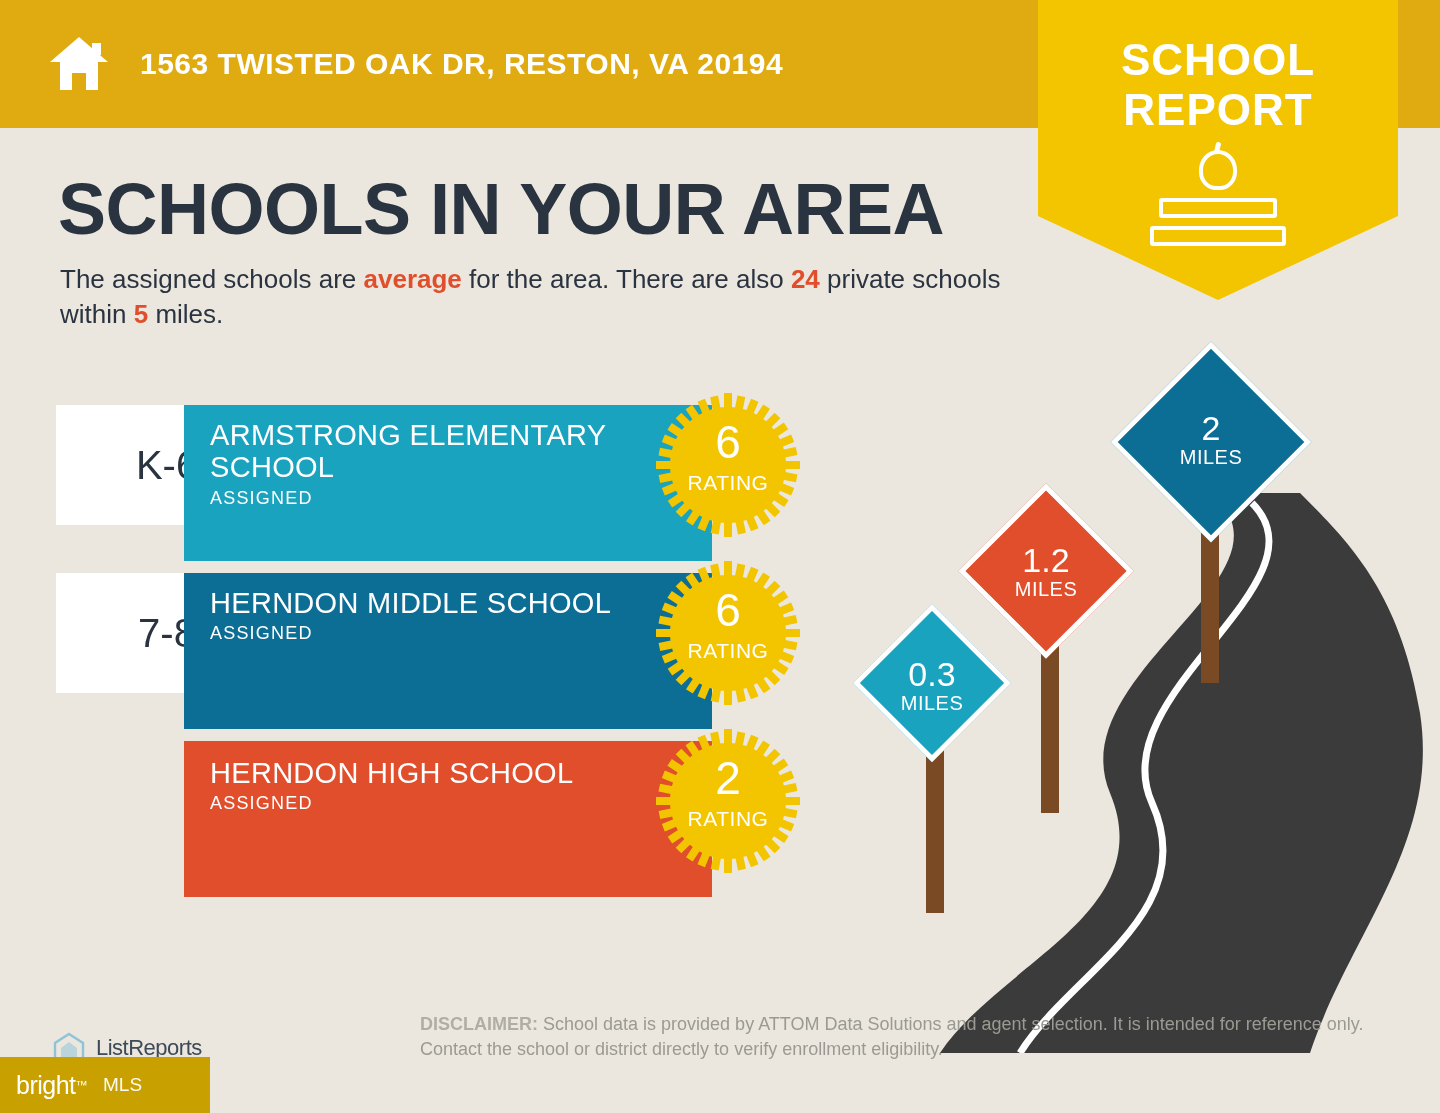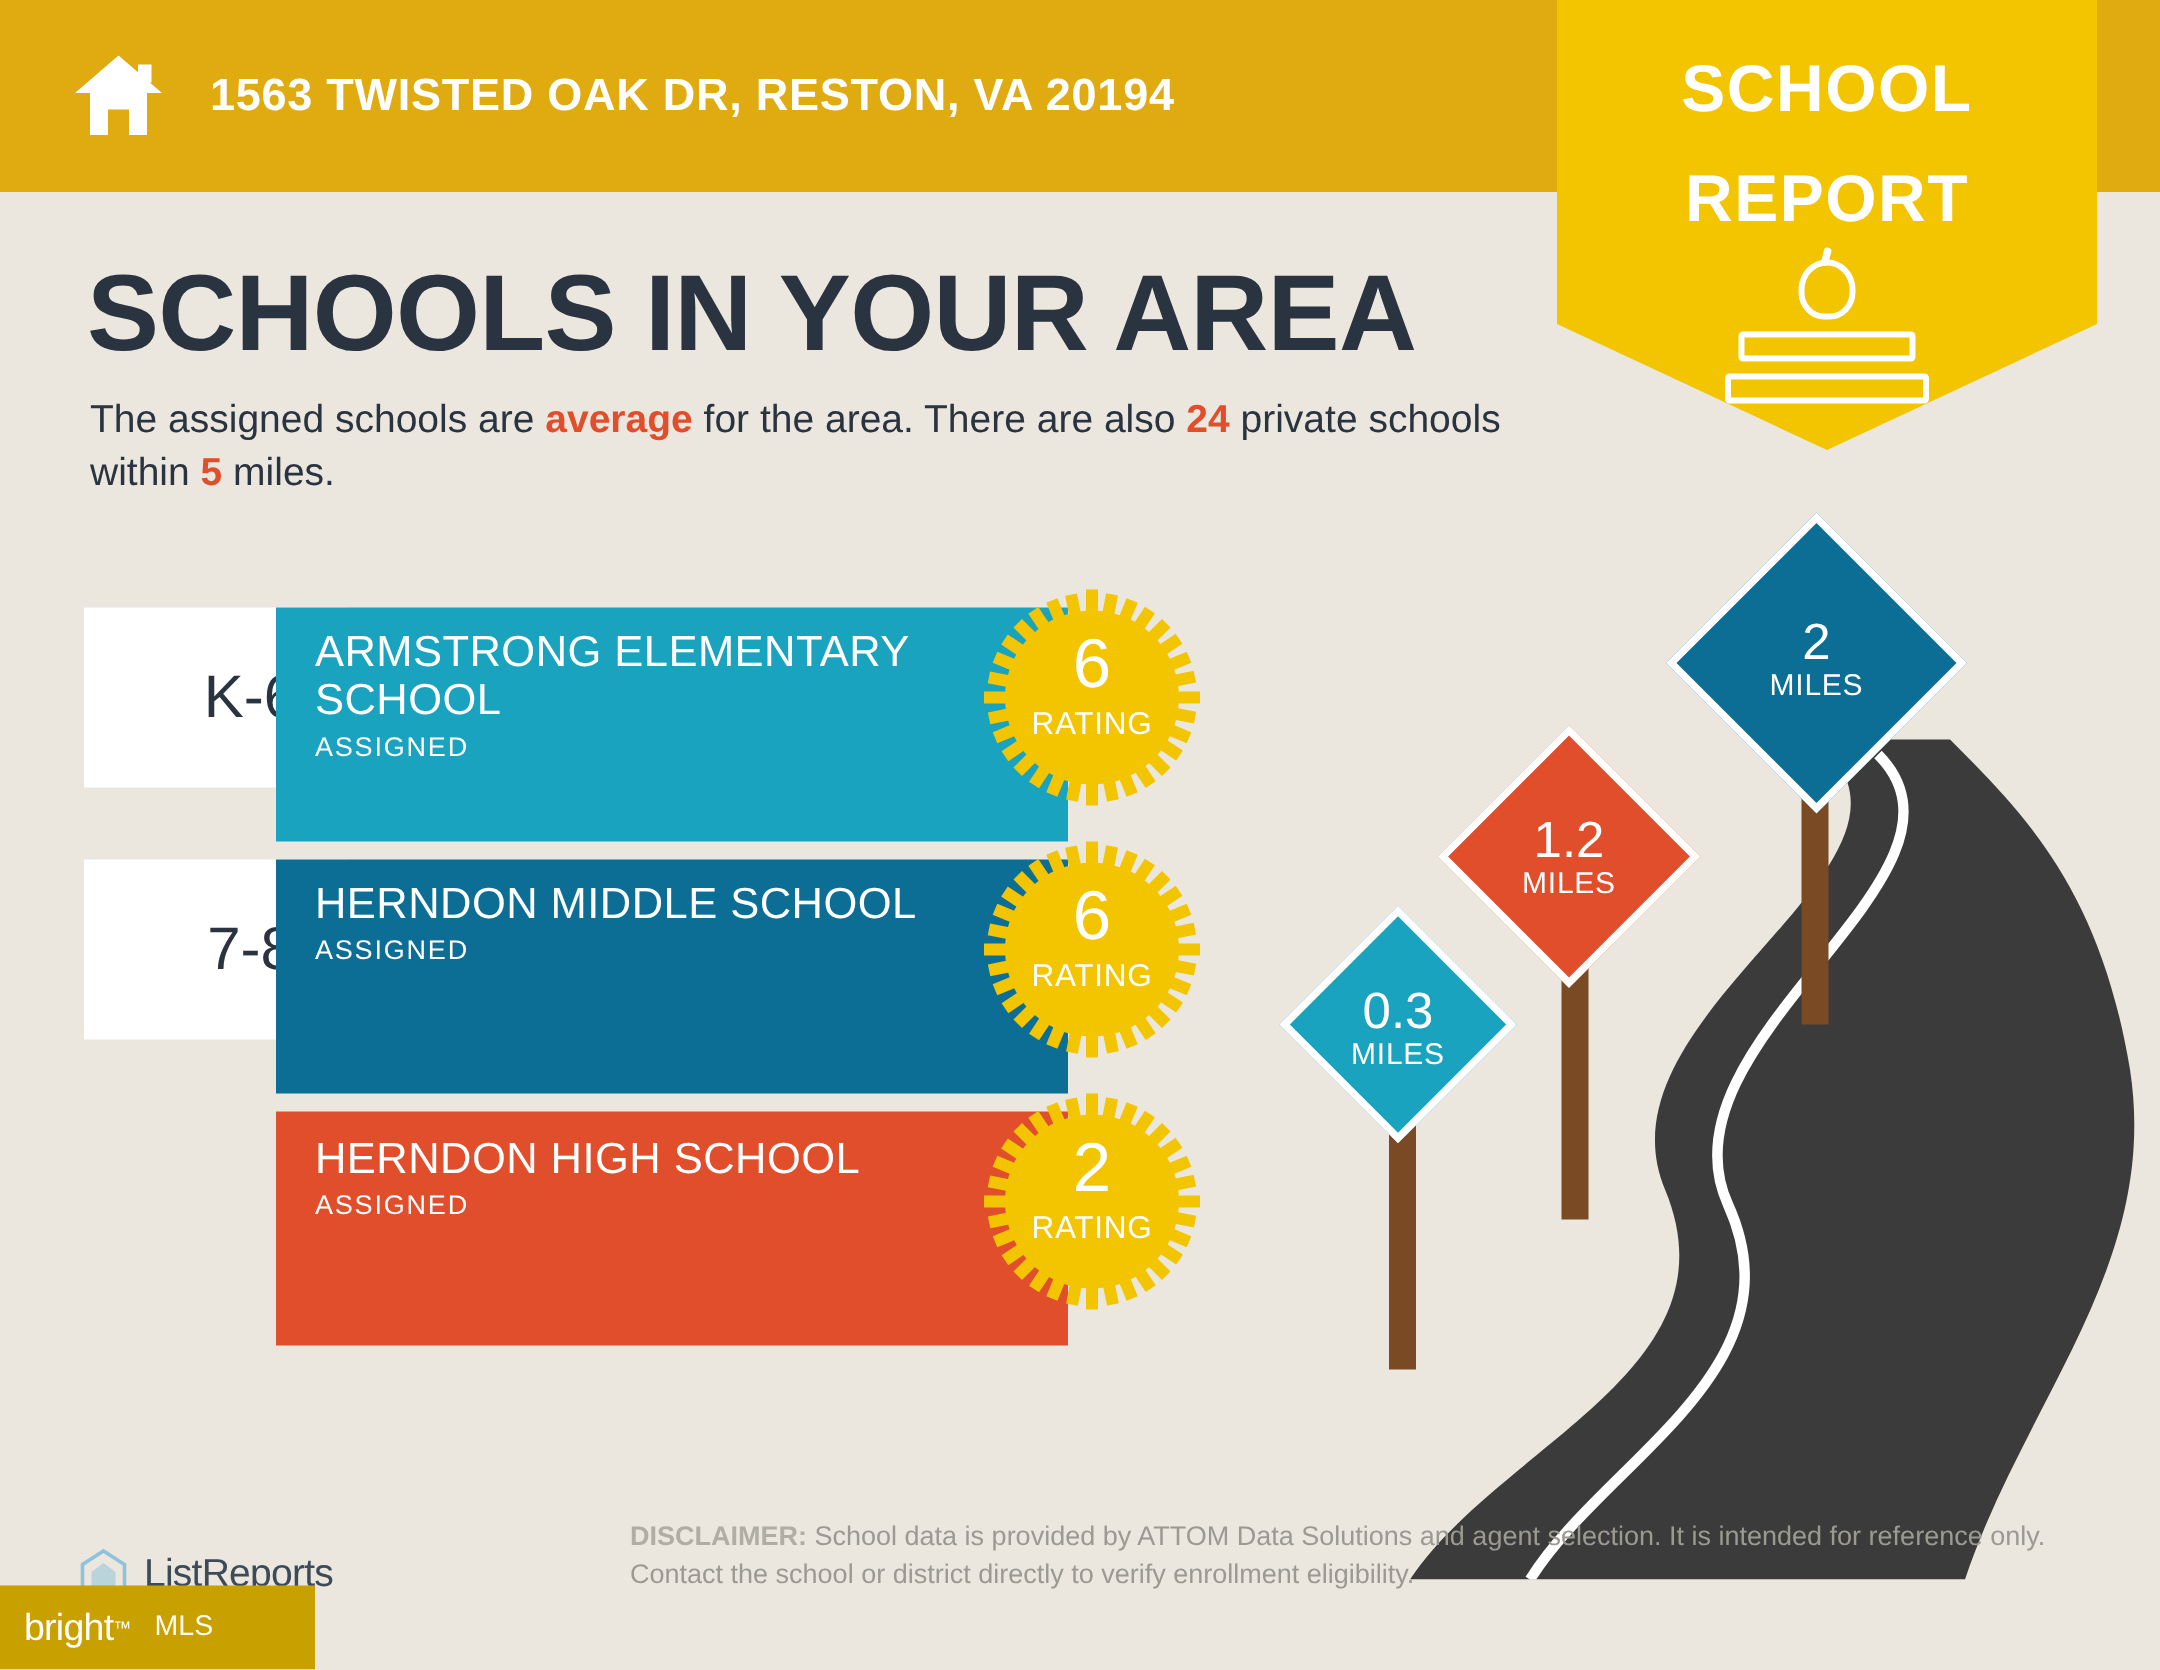--- a/index.html
+++ b/index.html
@@ -29,21 +29,21 @@
   .badge {
     position:absolute; right:42px; top:0; width:360px; height:300px;
     background:#f2c500;
     clip-path:polygon(0 0, 100% 0, 100% 72%, 50% 100%, 0 72%);
     text-align:center;
   }
   .badge-t1, .badge-t2 {
     color:#ffffff; font-weight:bold; letter-spacing:1px; line-height:1.0;
   }
   .badge-t1 { font-size:44px; padding-top:38px; }
-  .badge-t2 { font-size:44px; padding-top:6px;margin-top:23px; }
+  .badge-t2 { font-size:44px; padding-top:6px; }
   .badge-icon { margin-top:18px; position:relative; height:70px; }
   .apple {
     width:30px; height:32px; background:#f2c500; border:4px solid #ffffff;
     border-radius:50% 50% 45% 45%; margin:0 auto; position:relative;
   }
   .apple:before {
     content:""; position:absolute; left:12px; top:-12px; width:5px; height:12px;
     background:#ffffff; border-radius:2px; transform:rotate(14deg);
   }
   .book {
@@ -113,21 +113,21 @@
     position:absolute; text-align:center; color:#ffffff; line-height:1.05;
   }
   .d-num { font-size:34px; }
   .d-mi  { font-size:20px; letter-spacing:0.5px; }
 
   
   .footer-logo {
     position:absolute; left:52px; bottom:48px; display:flex; align-items:center;
   }
   .lr-mark { width:34px; height:34px; position:relative; }
-  .lr-text { font-size:26px; color:#3d4a57; margin-left:10px; letter-spacing:-0.5px; }
+  .lr-text { font-size:22px; color:#3d4a57; margin-left:10px; letter-spacing:-0.5px;text-decoration:underline; }
   .bright {
     position:absolute; left:0; bottom:0; width:210px; height:56px;
     background:#c8a000; display:flex; align-items:center; padding-left:16px;
     box-sizing:border-box;
   }
   .bright-t { color:#ffffff; font-size:25px; letter-spacing:-0.5px; }
   .bright-mls { color:#ffffff; font-size:19px; margin-left:16px; opacity:0.95; }
 
   .disclaimer {
     position:absolute; left:420px; bottom:52px; width:950px;

